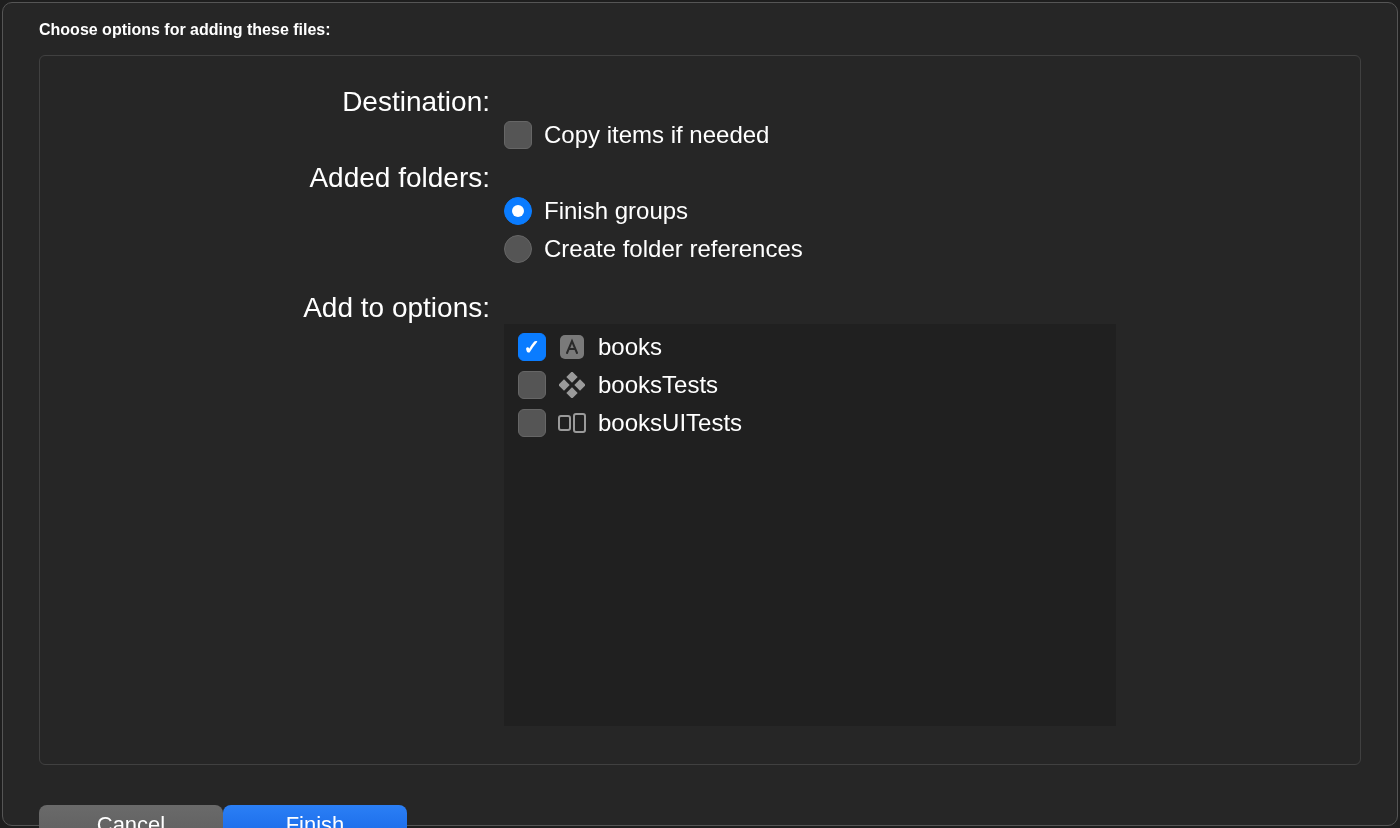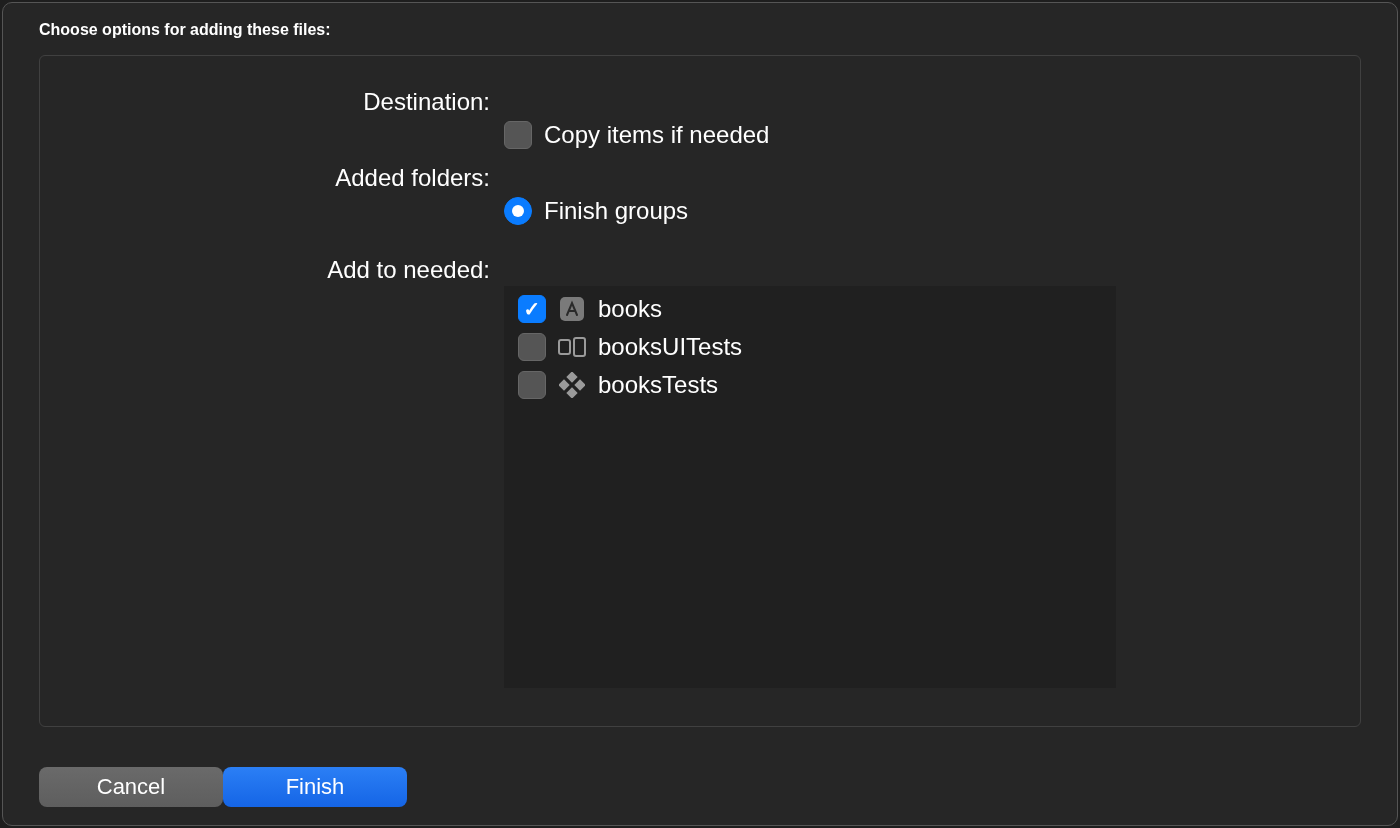--- a/index.html
+++ b/index.html
@@ -42,21 +42,21 @@
     }
     .form-row {
       display: flex;
       align-items: flex-start;
       margin-bottom: 8px;
     }
     .label-col {
       width: 444px;
       text-align: right;
       padding-right: 14px;
-      font-size: 24px;
+      font-size: 28px;
       color: #fff;
       line-height: 32px;
     }
     .control-col {
       flex: 1;
       display: flex;
       flex-direction: column;
       margin-top: 30px;
     }
     .checkbox-wrap, .radio-wrap {
@@ -180,63 +180,67 @@
       </div>
     </div>
 
     <div class="form-row">
       <div class="label-col">Added folders:</div>
       <div class="control-col">
         <div class="radio-wrap">
           <div class="radio selected"></div>
           <span class="option-label">Finish groups</span>
         </div>
+        <div class="radio-wrap">
+          <div class="radio"></div>
+          <span class="option-label">Create folder references</span>
+        </div>
       </div>
     </div>
 
     <div class="form-row" style="margin-top:16px">
-      <div class="label-col">Add to needed:</div>
+      <div class="label-col">Add to options:</div>
       <div class="control-col">
         <div class="targets-list">
 
           <div class="target-row">
             <div class="checkbox checked"></div>
             <div class="target-icon">
               <svg width="26" height="26" viewBox="0 0 26 26">
                 <rect x="1" y="1" width="24" height="24" rx="5" fill="#7a7a7a"></rect>
                 <path d="M 8 19 L 13 7 L 18 19 M 10 15 L 16 15" stroke="#2a2a2a" stroke-width="2" fill="none" stroke-linecap="round"></path>
               </svg>
             </div>
             <span class="target-label">books</span>
-          </div>
-
-          <div class="target-row">
-            <div class="checkbox"></div>
-            <div class="target-icon">
-              <svg width="28" height="20" viewBox="0 0 28 20">
-                <rect x="1" y="3" width="11" height="14" rx="2" fill="none" stroke="#9a9a9a" stroke-width="2"></rect>
-                <rect x="16" y="1" width="11" height="18" rx="2" fill="none" stroke="#9a9a9a" stroke-width="2"></rect>
-              </svg>
-            </div>
-            <span class="target-label">booksUITests</span>
           </div>
 
           <div class="target-row">
             <div class="checkbox"></div>
             <div class="target-icon">
               <svg width="26" height="26" viewBox="0 0 26 26">
                 <rect x="9" y="1" width="8" height="8" transform="rotate(45 13 5)" fill="#9a9a9a"></rect>
                 <rect x="1" y="9" width="8" height="8" transform="rotate(45 5 13)" fill="#9a9a9a"></rect>
                 <rect x="17" y="9" width="8" height="8" transform="rotate(45 21 13)" fill="#9a9a9a"></rect>
                 <rect x="9" y="17" width="8" height="8" transform="rotate(45 13 21)" fill="#9a9a9a"></rect>
               </svg>
             </div>
             <span class="target-label">booksTests</span>
           </div>
 
+          <div class="target-row">
+            <div class="checkbox"></div>
+            <div class="target-icon">
+              <svg width="28" height="20" viewBox="0 0 28 20">
+                <rect x="1" y="3" width="11" height="14" rx="2" fill="none" stroke="#9a9a9a" stroke-width="2"></rect>
+                <rect x="16" y="1" width="11" height="18" rx="2" fill="none" stroke="#9a9a9a" stroke-width="2"></rect>
+              </svg>
+            </div>
+            <span class="target-label">booksUITests</span>
+          </div>
+
         </div>
       </div>
     </div>
 
   </div>
 
   <div class="footer">
     <button class="btn btn-cancel">Cancel</button>
     <button class="btn btn-finish">Finish</button>
   </div>

